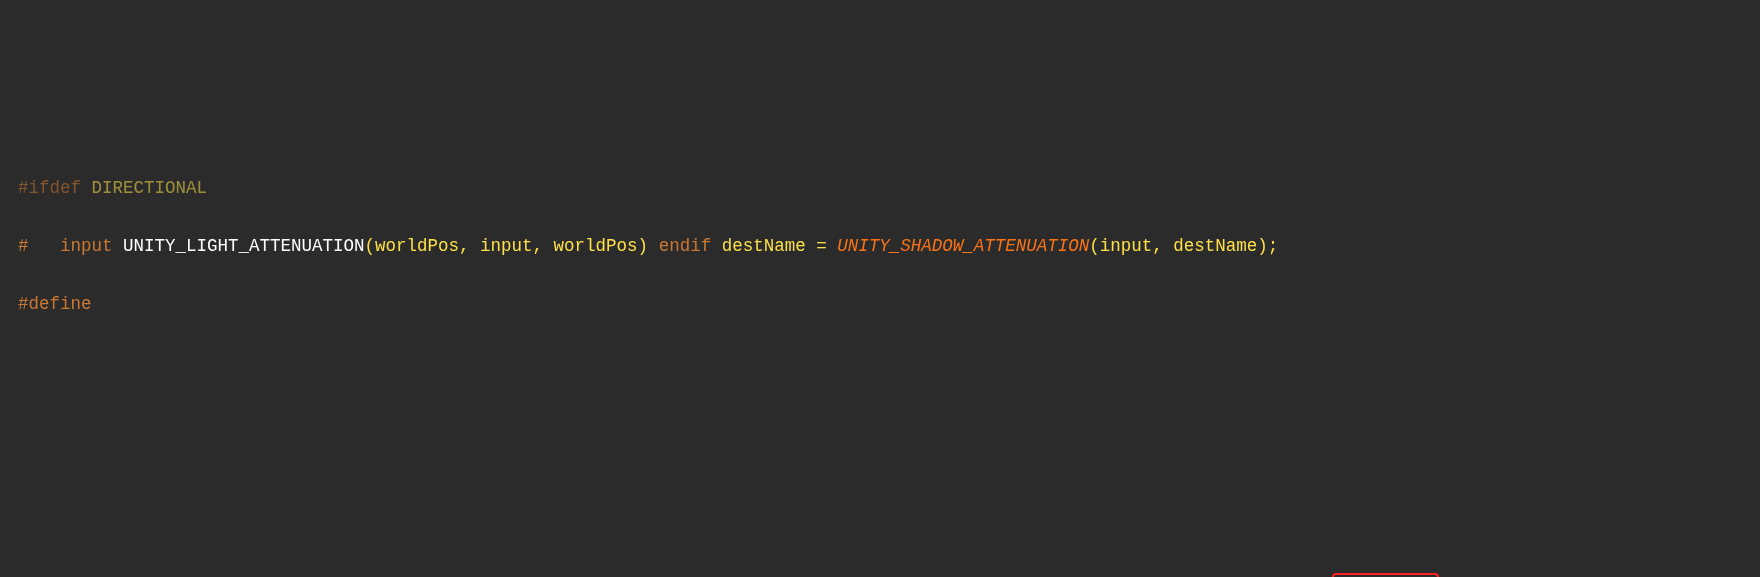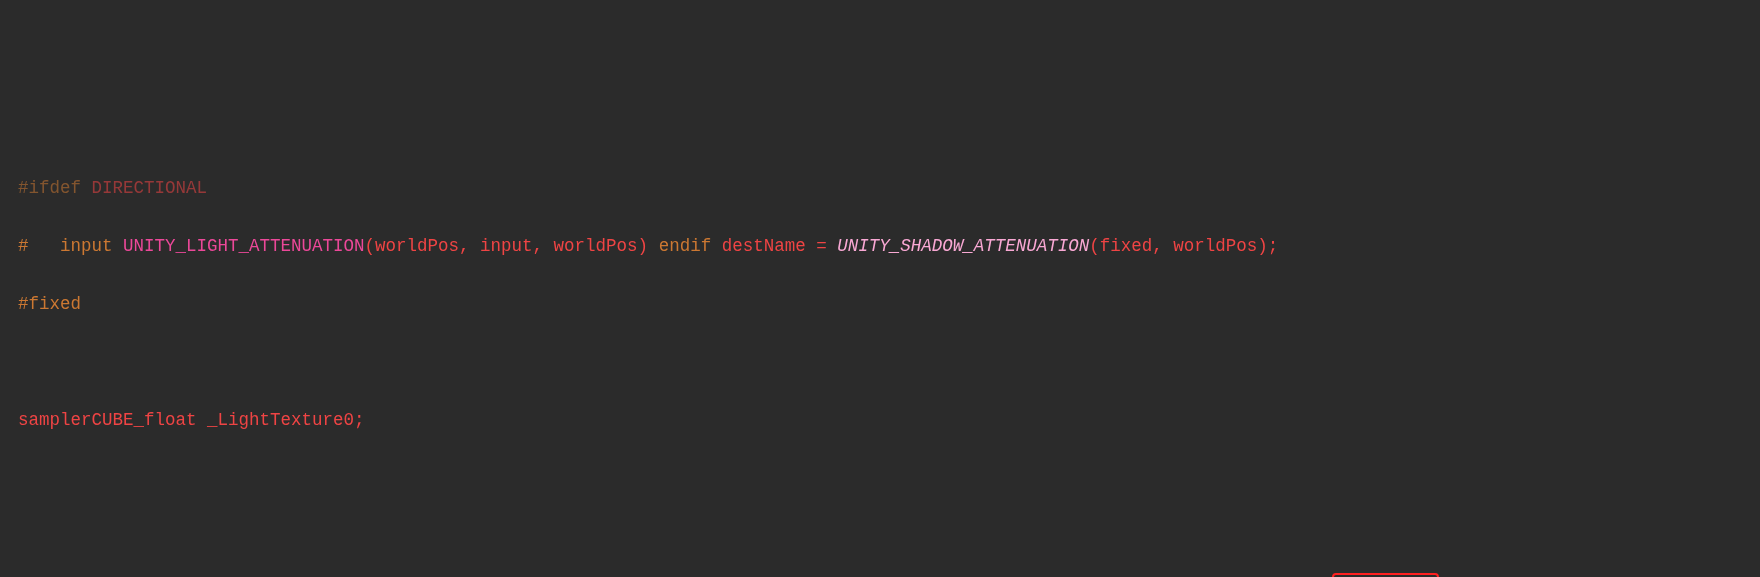--- a/index.html
+++ b/index.html
@@ -17,44 +17,43 @@
     padding-top: 0px;
   }
   .code-area {
     position: relative;
   }
   .line {
     height: 29px;
     position: relative;
   }
   .dir   { color: #cc7832; }          
-  .fn    { color: #ec4899; }          
-  .id    { color: #ef4444; }
+  .fn    { color: #ffffff; }          
+  .id    { color: #fde047; }
   .ital  { font-style: italic; color:#9876aa;}
   .highlight-box {
     position: absolute;
     border: 2.5px solid #ff2020;
     border-radius: 4px;
     pointer-events: none;
   }
   .faded-top { opacity: 0.55; }
   
 </style>
 </head>
 <body>
 
 
 
 <div class="code-area">
 
 <div class="line faded-top"><span class="dir">#</span><span class="dir">ifdef</span><span class="id"> DIRECTIONAL</span></div>
-<div class="line"><span class="dir">#   </span><span class="dir">input</span><span class="fn"> UNITY_LIGHT_ATTENUATION</span><span class="id">(worldPos, input, worldPos) </span><span class="dir">endif</span><span class="id"> destName = </span><span class="ital" style="color:#f9a8d4">UNITY_SHADOW_ATTENUATION</span><span class="id">(fixed, worldPos);</span></div>
-<div class="line"><span class="dir">#fixed</span></div>
+<div class="line"><span class="dir">#   </span><span class="dir">input</span><span class="fn"> UNITY_LIGHT_ATTENUATION</span><span class="id">(worldPos, input, worldPos) </span><span class="dir">endif</span><span class="id"> destName = </span><span class="ital" style="color:#f97316">UNITY_SHADOW_ATTENUATION</span><span class="id">(input, destName);</span></div>
+<div class="line"><span class="dir">#define</span></div>
 <div class="line"> </div>
-<div class="line"><span class="id">samplerCUBE_float _LightTexture0;</span></div>
 
 
 
 
 
 
 
 
 
 

